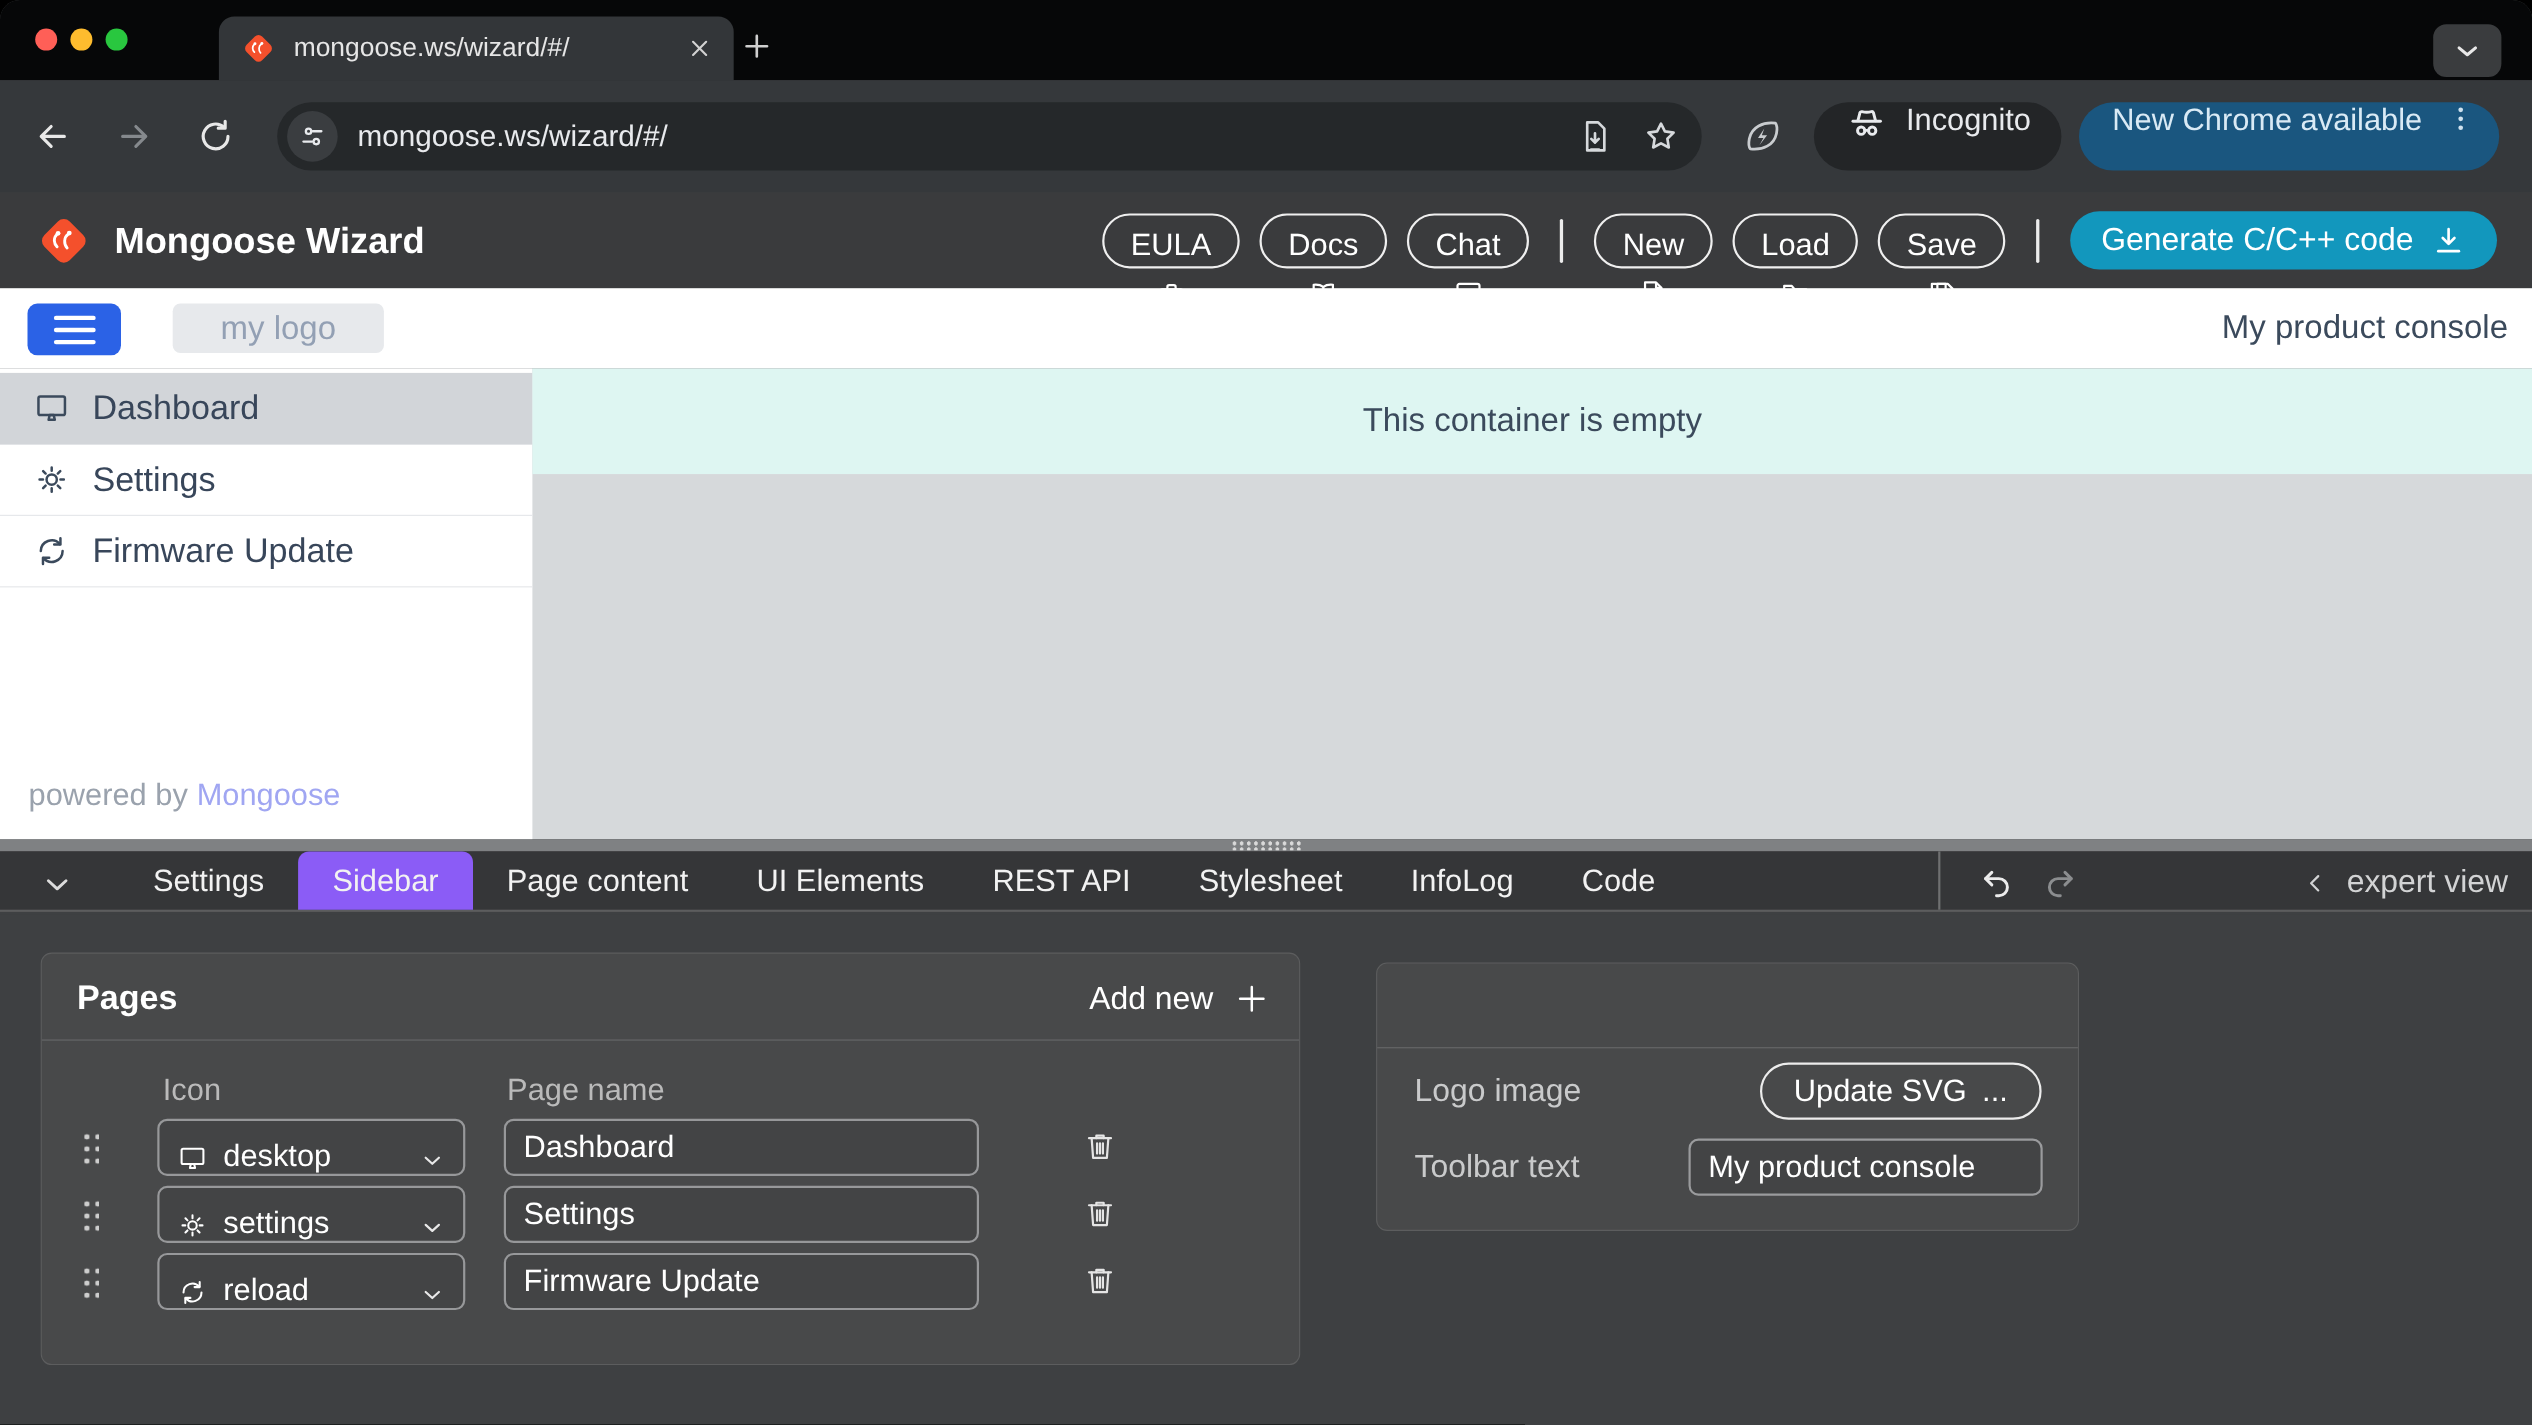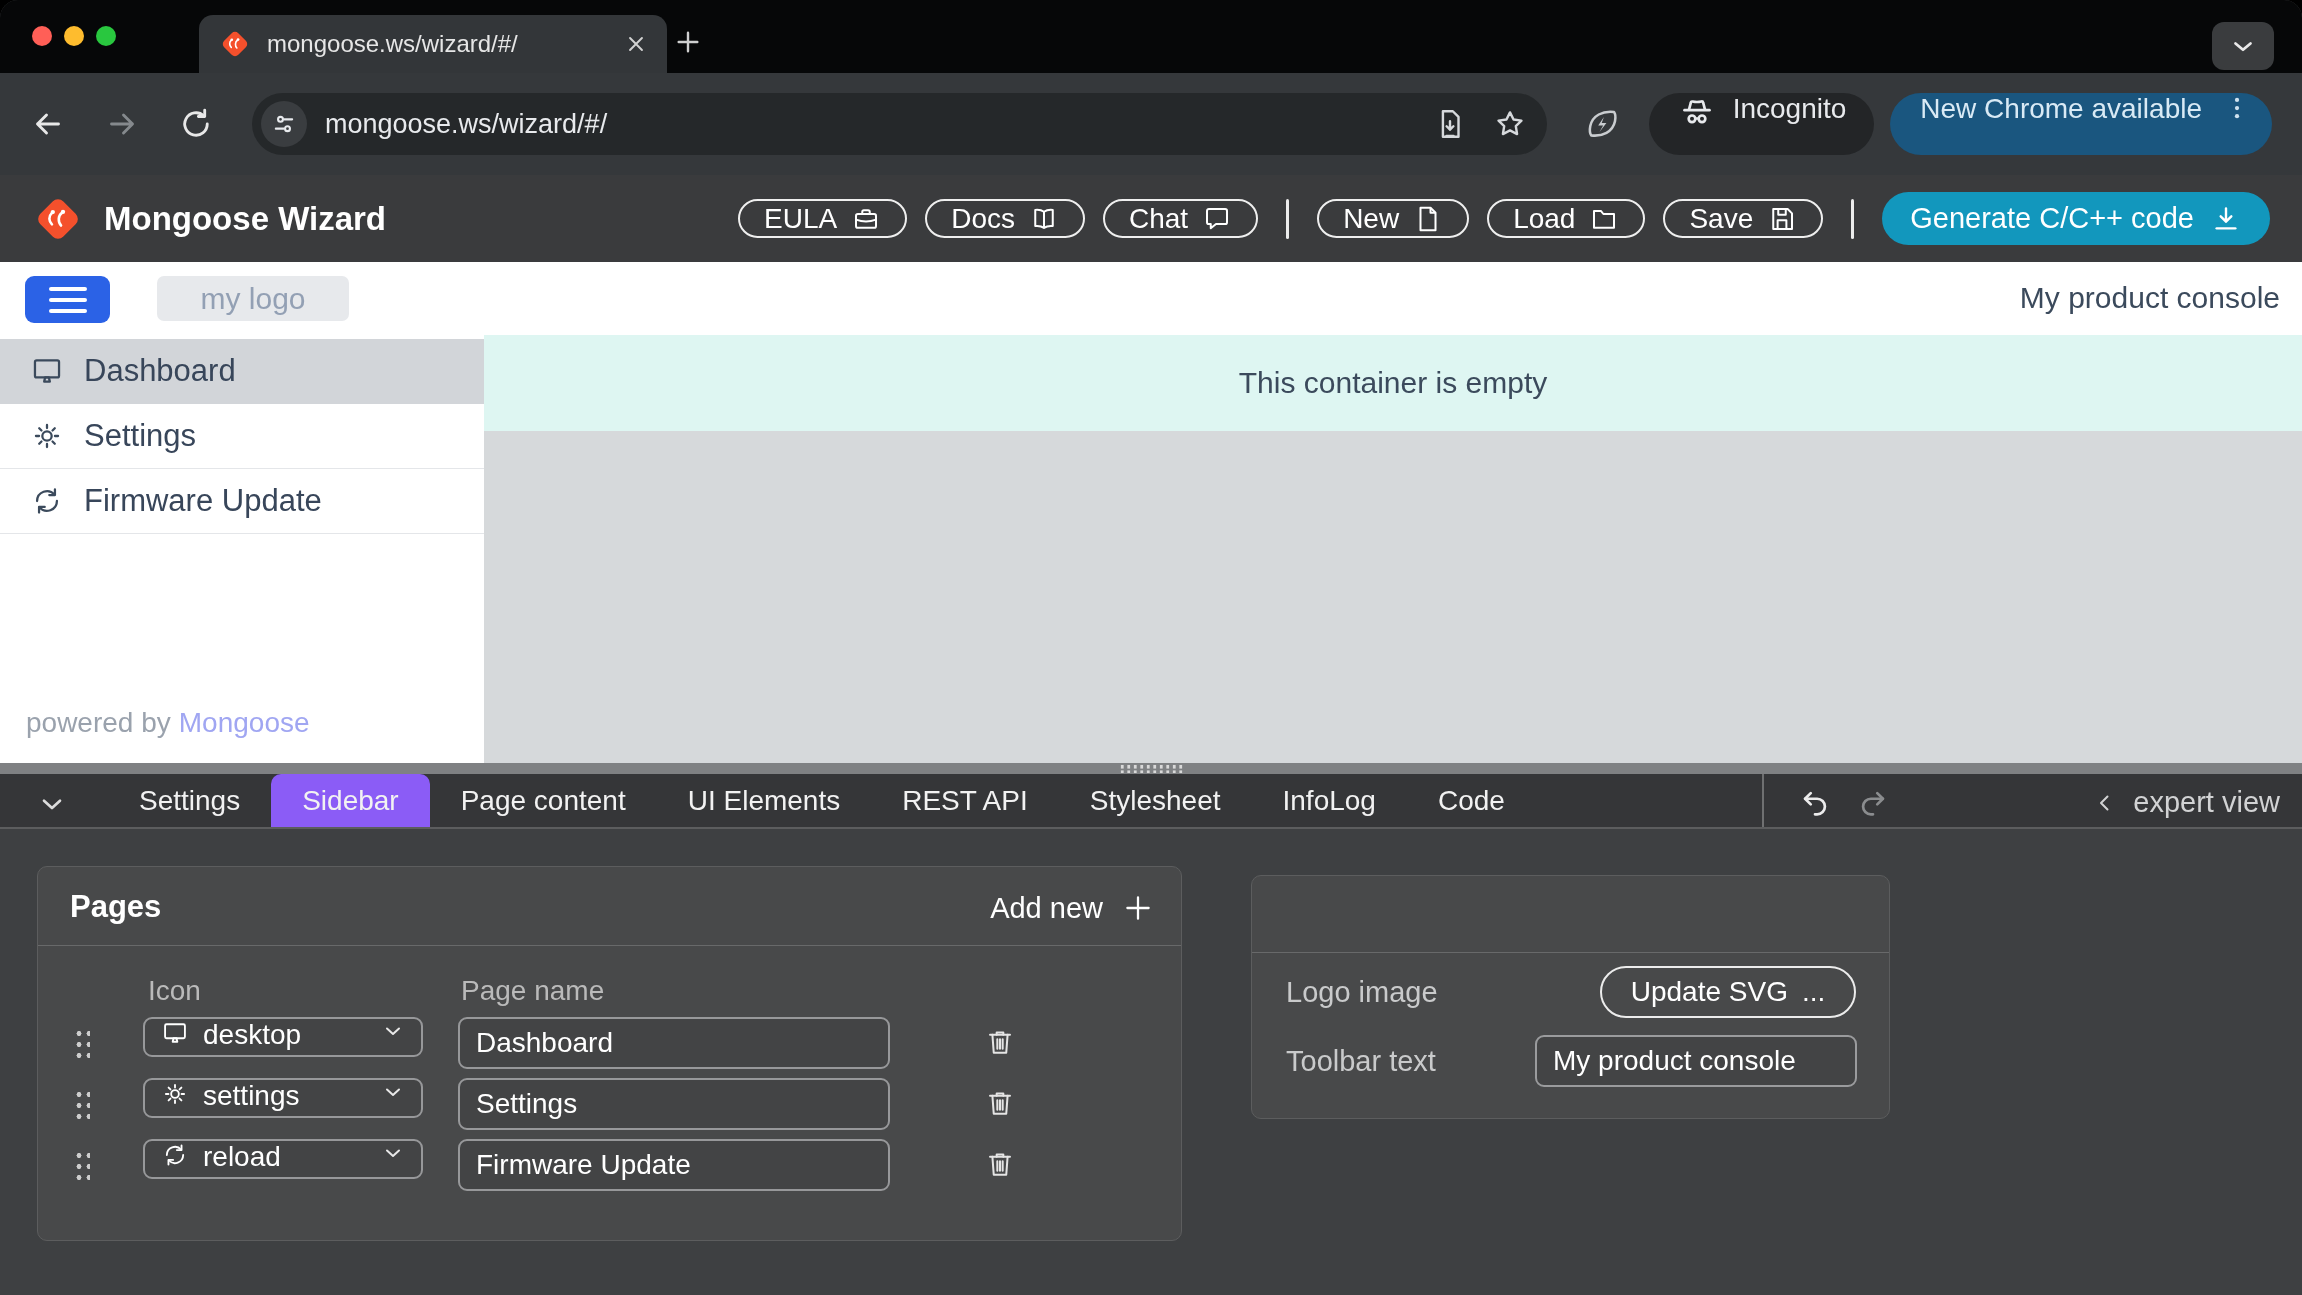--- a/index.html
+++ b/index.html
@@ -37,23 +37,23 @@
   .chrome-update { height:62px; background:#1a567f; border-radius:31px; display:flex; align-items:flex-start;
                    gap:20px; padding:0 20px 0 30px; }
   .chrome-update span { color:#d9eaf5; font-size:28px; white-space:nowrap; }
 
   
   .appheader { position:absolute; left:0; top:175px; width:100%; height:87px; background:#3a3b3d;
                display:flex; align-items:center; padding:0 32px; }
   .brand { display:flex; align-items:center; gap:20px; }
   .brand-title { color:#fff; font-size:33px; font-weight:bold; white-space:nowrap; }
   .hbtns { margin-left:auto; display:flex; align-items:center; gap:18px; }
-  .pillbtn { display:flex; align-items:center; gap:14px; height:39px; padding:0 24px; border:2.5px solid #efefef;
+  .pillbtn { display:flex; align-items:center; gap:14px; height:50px; padding:11px 24px; border:2.5px solid #efefef;
              border-radius:999px; background:transparent; color:#fff; font-size:28px; cursor:pointer;
-             font-family:inherit; white-space:nowrap; }
+             font-family:inherit; white-space:nowrap;flex-direction:column; }
   .hsep { width:3px; height:40px; background:#ececec; margin:0 10px; border-radius:2px; }
   .genbtn { display:flex; align-items:center; gap:16px; height:53px; padding:0 28px; border:none;
             border-radius:999px; background:#1297bd; color:#fff; font-size:29px; cursor:pointer;
             font-family:inherit; white-space:nowrap; }
 
   
   .ptoolbar { position:absolute; left:0; top:262px; width:100%; height:73px; background:#ffffff; }
   .hamburger { position:absolute; left:25px; top:14px; width:85px; height:47px; background:#2b62e6;
                border-radius:9px; display:flex; flex-direction:column; align-items:center;
                justify-content:center; gap:7px; border:none; cursor:pointer; }
@@ -103,22 +103,22 @@
   .card-title { position:absolute; left:32px; top:22px; color:#fff; font-size:31px; font-weight:bold; }
   .card-div { position:absolute; left:0; top:78px; width:100%; height:1px; background:#68696a; }
   .addnew { position:absolute; right:26px; top:24px; display:flex; align-items:center; gap:18px;
             color:#fff; font-size:29px; cursor:pointer; }
   .collabel { position:absolute; top:108px; color:#bababa; font-size:28px; }
   .col-icon { left:110px; } .col-page { left:423px; }
   .prows { position:absolute; left:0; top:150px; width:100%; }
   .prow { position:relative; height:52px; margin-bottom:9px; }
   .handle { position:absolute; left:36px; top:11px; width:16px; height:31px;
             background:radial-gradient(circle,#cdcdcd 2.4px,transparent 2.6px); background-size:10px 11px; cursor:grab; }
-  .psel { position:absolute; left:105px; width:280px; height:40px; background:#434445;
-          border:2px solid #97989a; border-radius:9px; display:flex; align-items:flex-start;
+  .psel { position:absolute; left:105px; width:280px; height:52px; background:#434445;
+          border:2px solid #97989a; border-radius:9px; display:flex; align-items:flex-end;
           gap:14px; padding:0 16px; color:#fff; font-size:28px; cursor:pointer; }
   .psel .chev { margin-left:auto; }
   .pinput { position:absolute; left:420px; width:432px; height:52px; background:#434445;
             border:2px solid #97989a; border-radius:9px; color:#fff; font-size:28px;
             padding:0 16px; font-family:inherit; }
   .ptrash { position:absolute; left:946px; top:9px; color:#e5e5e5; cursor:pointer; background:none; border:none; }
   .setrow-label { position:absolute; left:34px; color:#c9cacb; font-size:29px; }
   .uploadbtn { position:absolute; left:348px; top:90px; width:256px; height:52px; border:2.5px solid #ececec;
                border-radius:999px; background:transparent; color:#fff; font-size:28px; cursor:pointer;
                display:flex; align-items:center; justify-content:center; gap:14px; font-family:inherit; }

